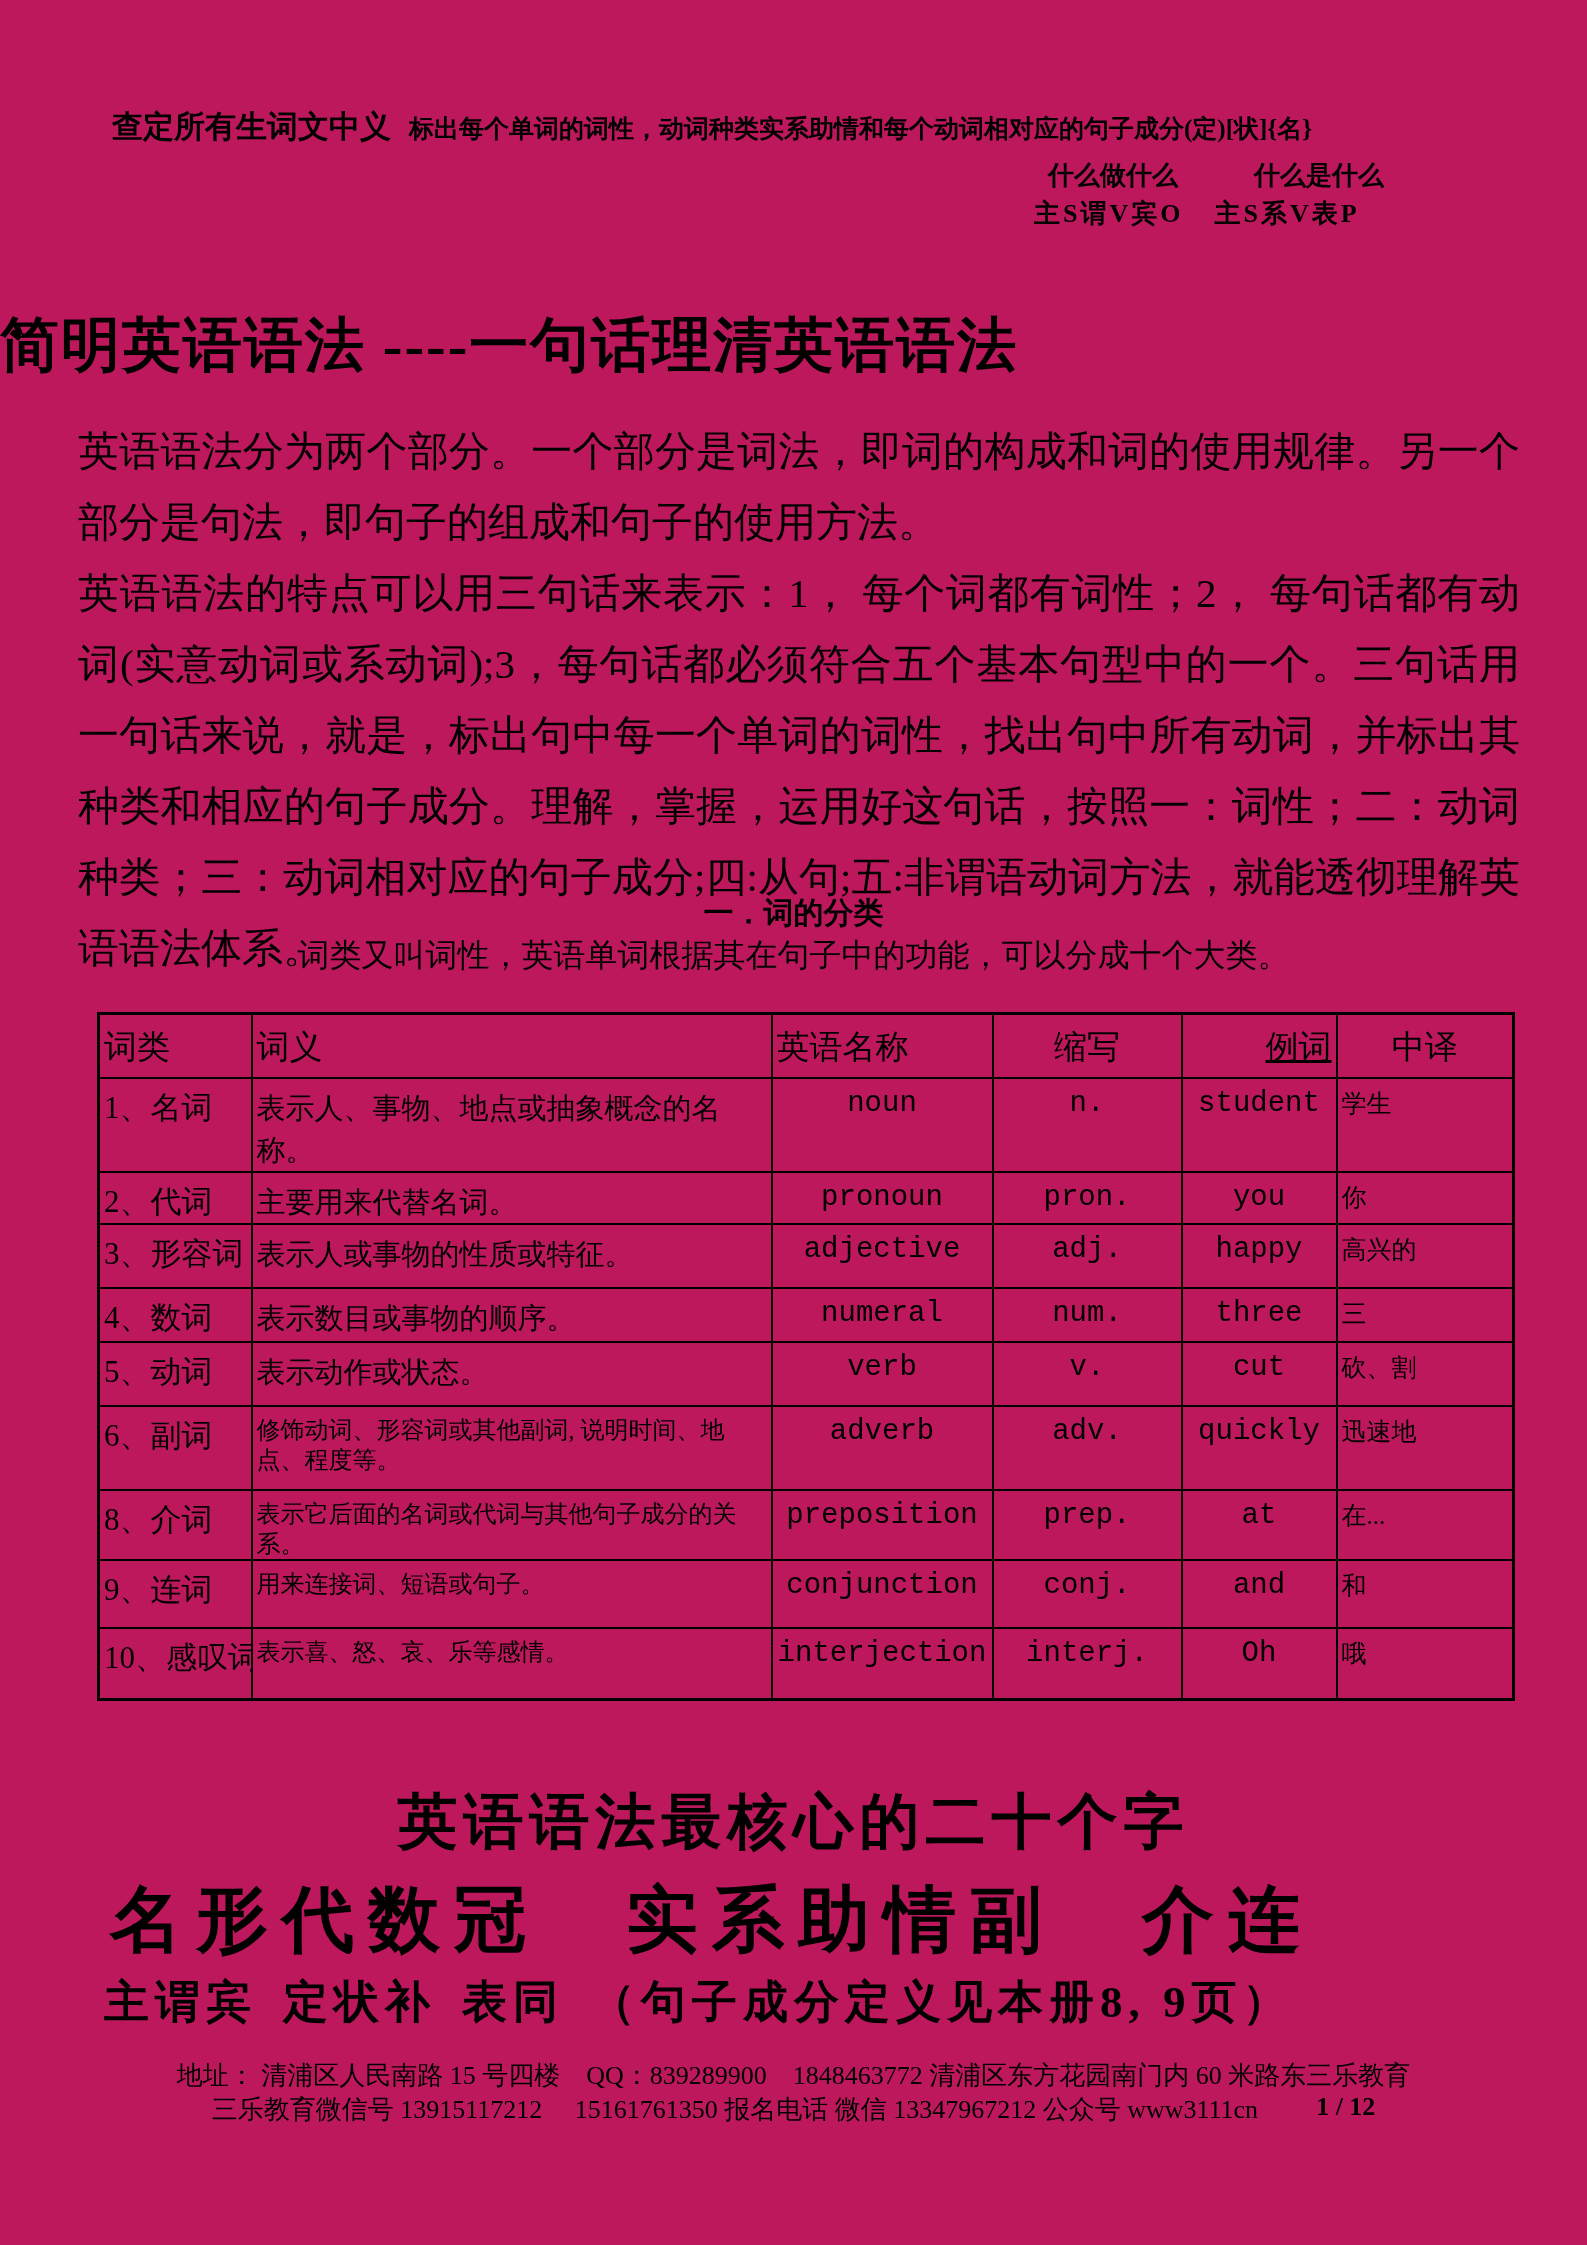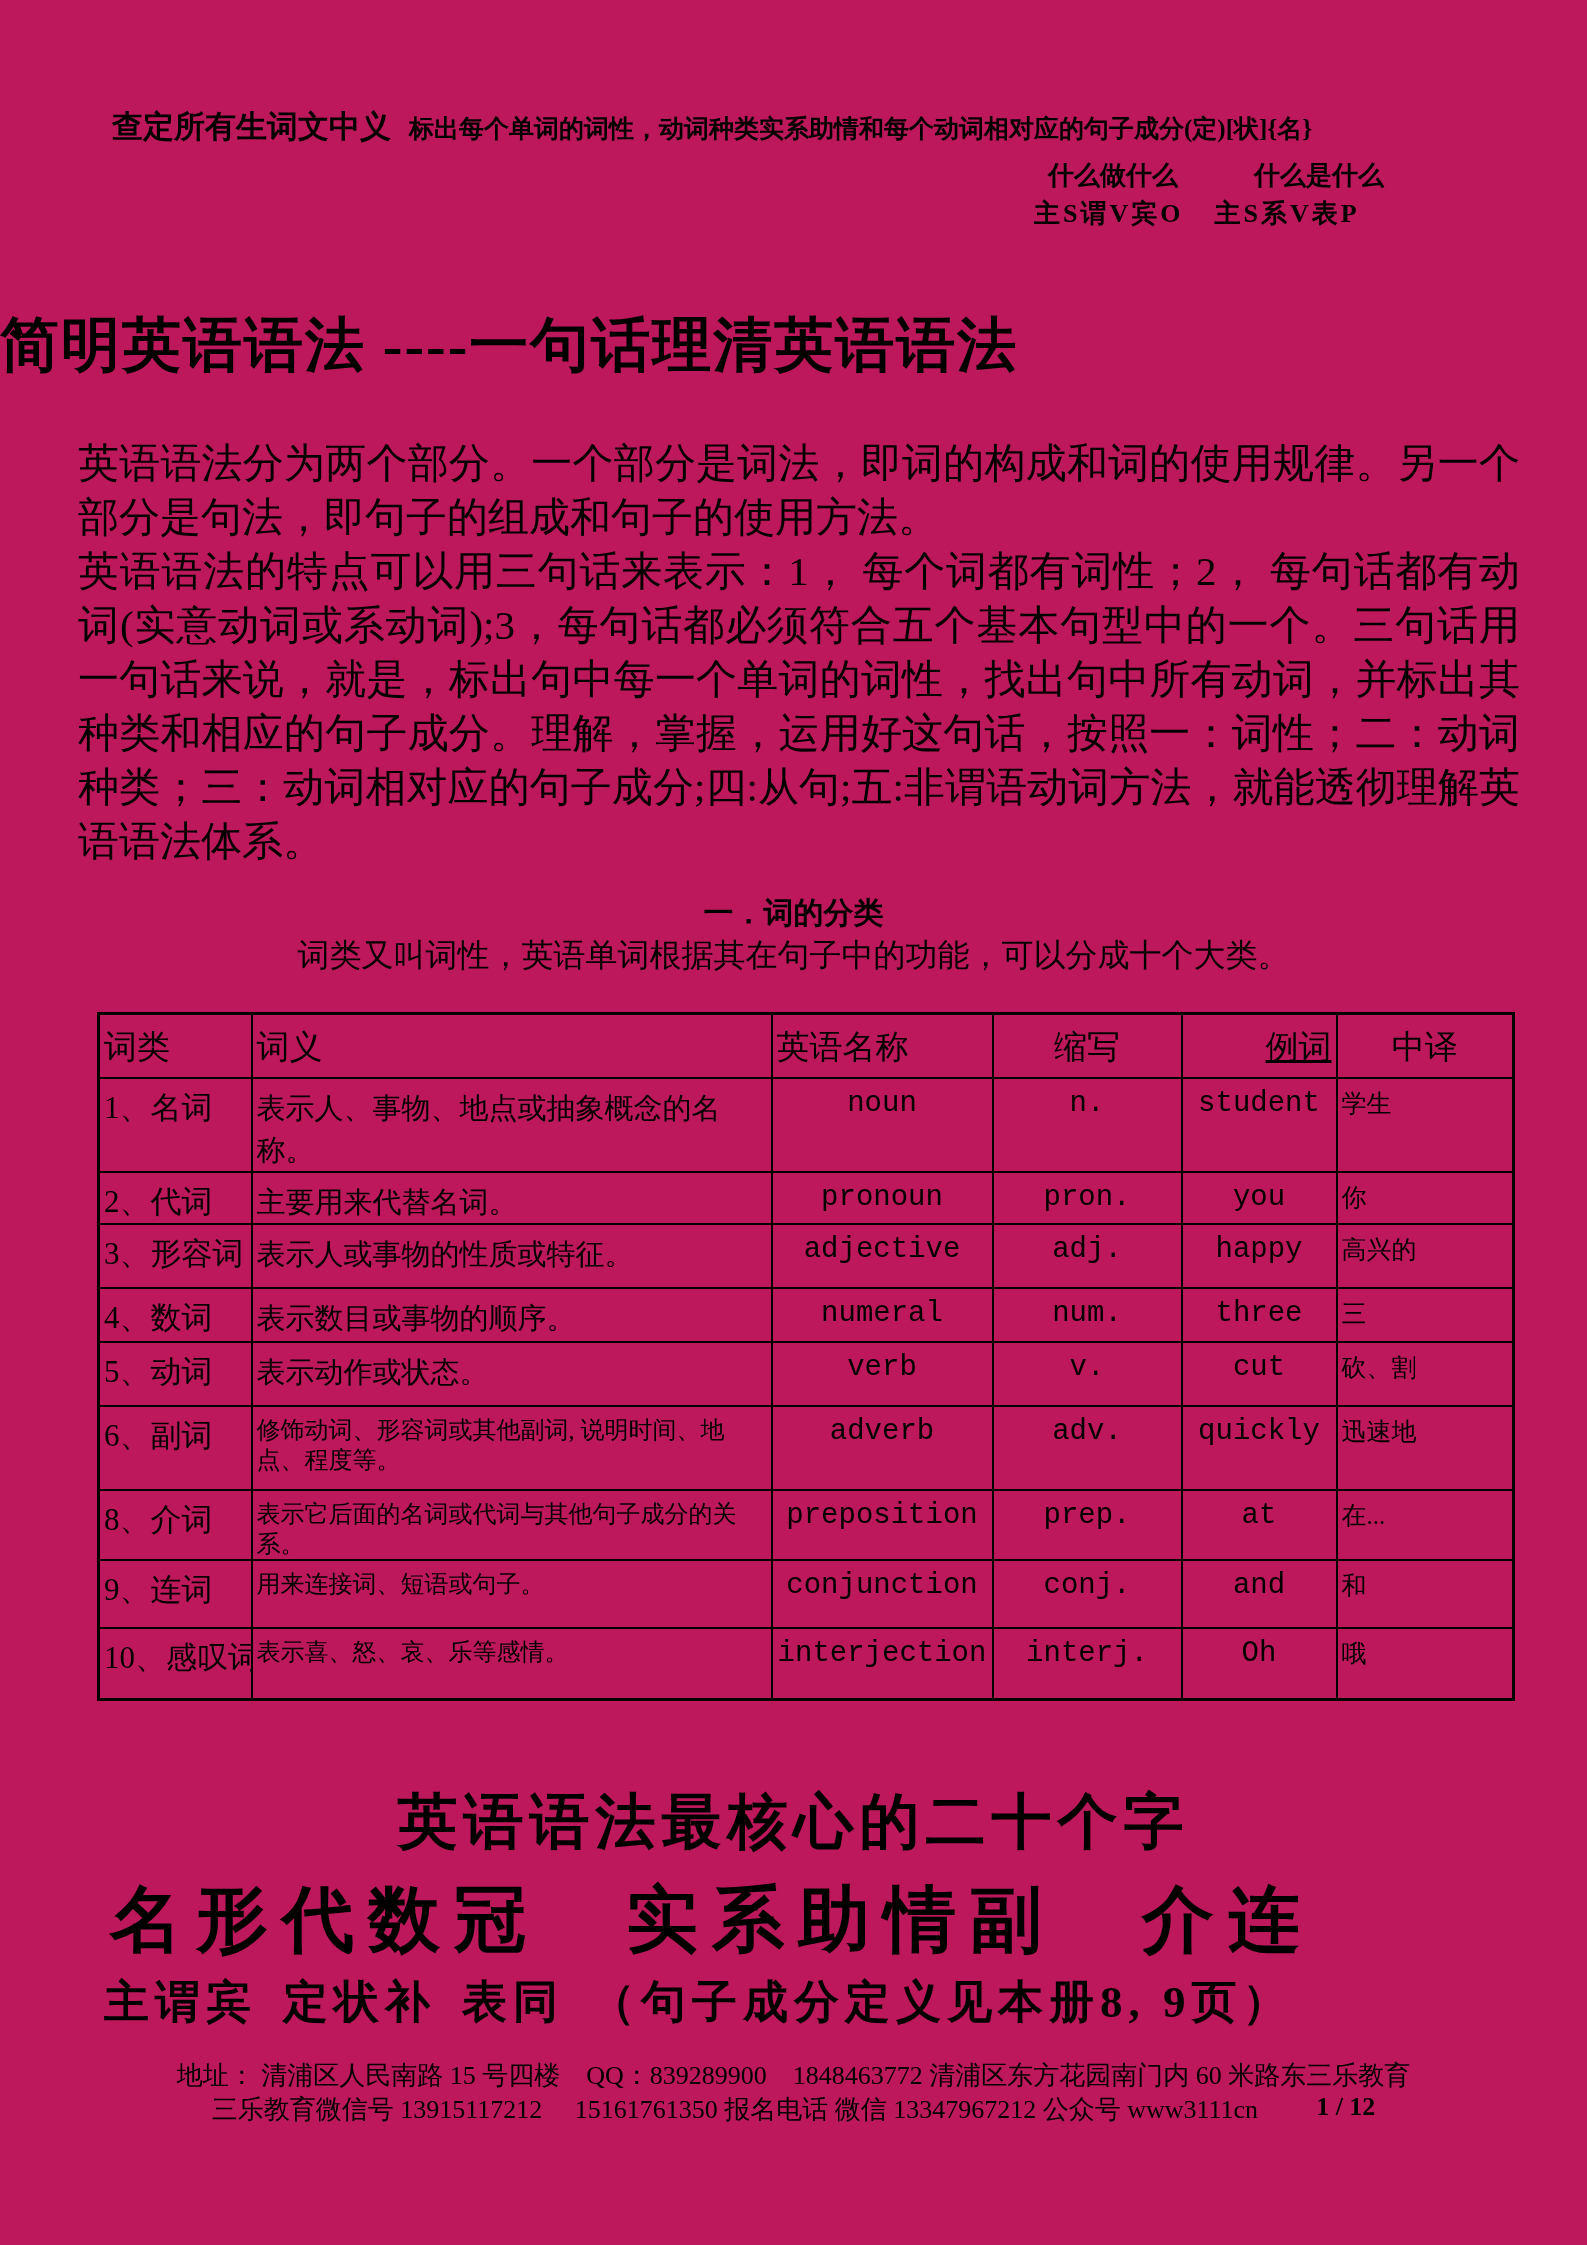--- a/index.html
+++ b/index.html
@@ -14,22 +14,22 @@
   .anno1 .big   { font-size:31px; font-weight:bold; }
   .anno1 .small { font-size:25px; font-weight:bold; margin-left:18px; }
   .anno2 { position:absolute; left:1048px; top:158px; display:flex; gap:76px;
            font-size:26px; font-weight:bold; }
   .anno3 { position:absolute; left:1034px; top:196px; display:flex; gap:31px;
            font-size:26px; font-weight:bold; letter-spacing:3px; }
   
   .title { position:absolute; left:0; top:296px; width:100%; text-align:left;
            font-size:59px; font-weight:bold; letter-spacing:2px;margin-top:10px; }
   
-  .intro { position:absolute; left:78px; top:436px; width:1442px;
-           font-size:41px; line-height:54px; text-align:justify; text-justify:inter-character; }
+  .intro { position:absolute; left:78px; top:416px; width:1442px;
+           font-size:41px; line-height:71px; text-align:justify; text-justify:inter-character; }
   .intro p { margin:0; }
   
   .sec-head { position:absolute; left:0; top:893px; width:100%; text-align:center;
               font-size:30px; font-weight:bold; }
   .sec-sub  { position:absolute; left:0; top:934px; width:100%; text-align:center;
               font-size:32px; }
   
   table.pos { position:absolute; left:97px; top:1012px; width:1415px;
               border-collapse:collapse; table-layout:fixed; }
   table.pos, table.pos th, table.pos td { border:2px solid #000; }

